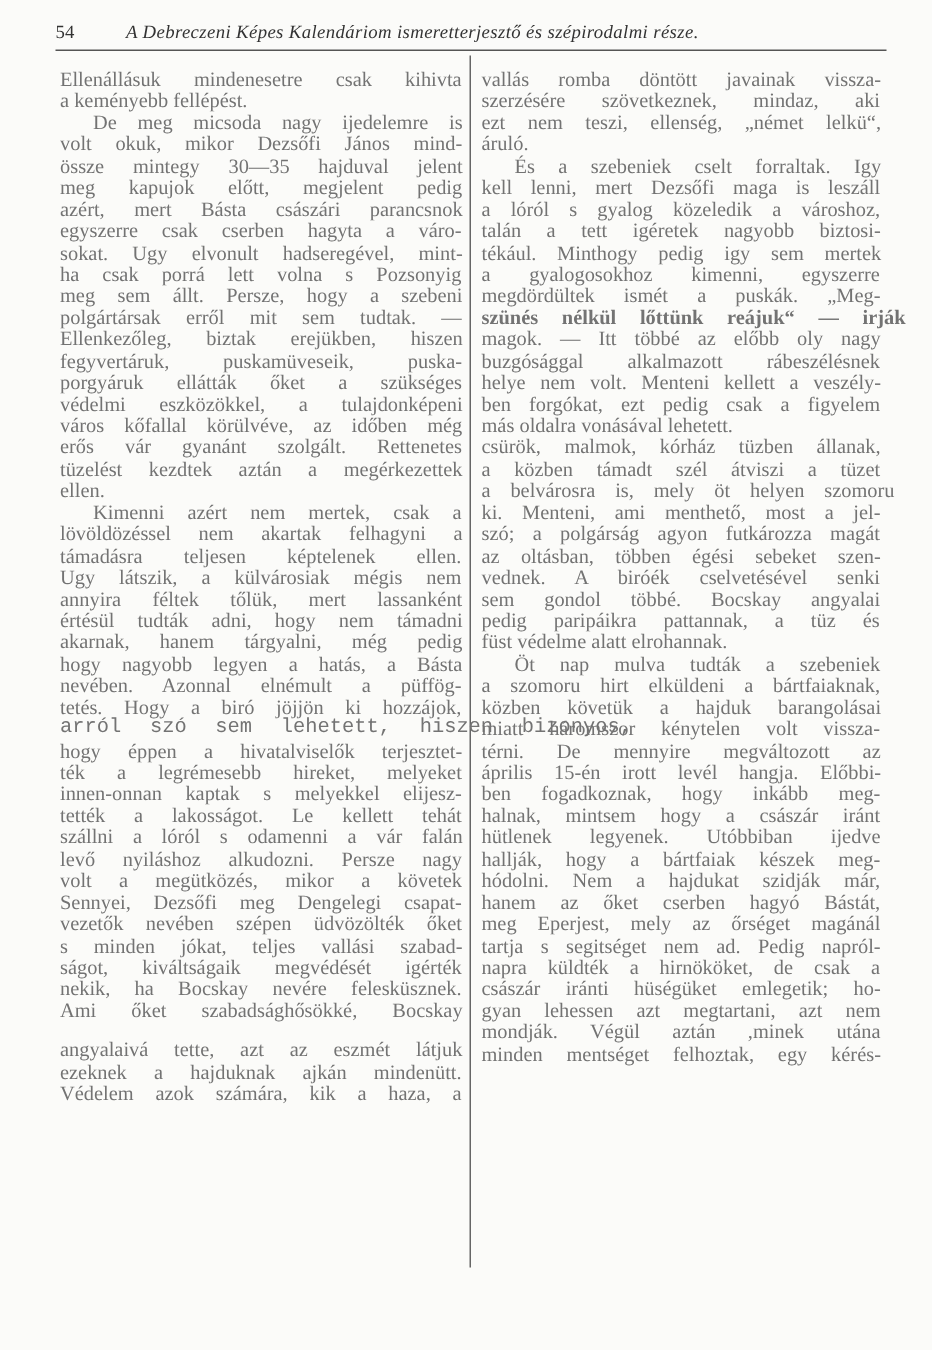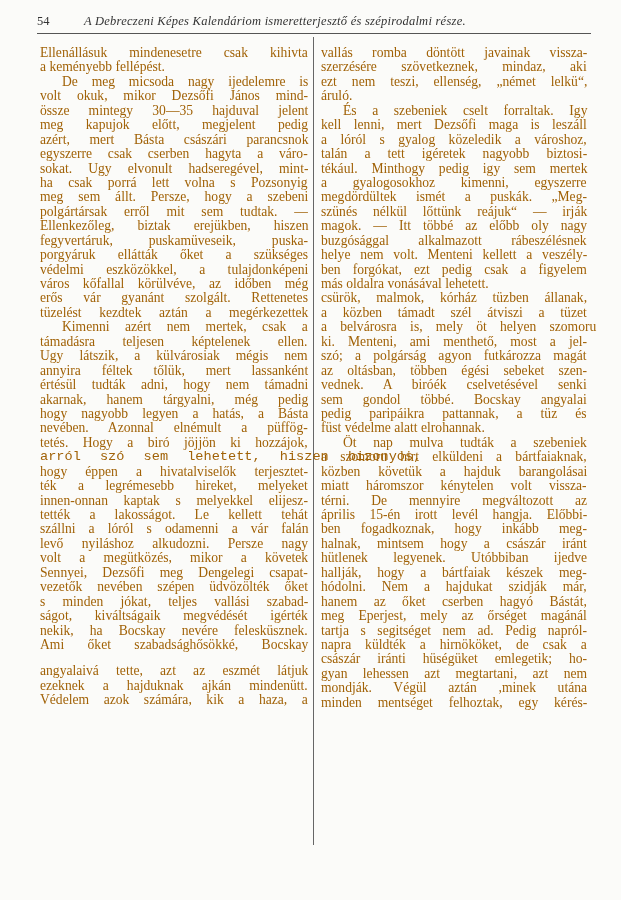--- a/index.html
+++ b/index.html
@@ -10,21 +10,21 @@
   .header {
     position: absolute; left: 37px; top: 12px; width: 554px; height: 20px;
     font-family: "Liberation Serif", serif; font-size: 12.5px; color: #333;
   }
   .page-num { position: absolute; left: 0; top: 2px; font-style: normal; }
   .running-title { position: absolute; left: 47px; top: 2px; font-style: italic; letter-spacing: 0.25px; text-align: center; }
   .rule { position: absolute; left: 37px; top: 33px; width: 554px; height: 0; border-top: 1.3px solid #555; }
   .divider { position: absolute; left: 313px; top: 37px; width: 0; height: 808px; border-left: 1.2px solid #666; }
   .col {
     position: absolute; top: 46px;
-    font-family: "Liberation Serif", serif; font-size: 13.6px; line-height: 14.45px; color: #a16207;
+    font-family: "Liberation Serif", serif; font-size: 13.6px; line-height: 14.45px; color: #737373;
   }
   .col.left { left: 40px; width: 268px; }
   .col.right { left: 321px; width: 266px; }
   .line { display: block; white-space: nowrap; text-align: justify; text-align-last: justify; height: 14.45px; overflow: visible; }
   .line.last { text-align-last: left; }
   .line.indent { padding-left: 22px; }
 </style>
 </head>
 <body>
 
@@ -48,21 +48,23 @@
     <span class="line" style="display: block; word-spacing: 12px; text-align-last: left;">ha csak porrá lett volna s Pozsonyig</span>
     <span class="line" style="display: block; word-spacing: 11.5px; text-align-last: left;">meg sem állt. Persze, hogy a szebeni</span>
     <span class="line" style="display: block; word-spacing: 13.4px; text-align-last: left;">polgártársak erről mit sem tudtak. —</span>
     <span class="line" style="display: block; word-spacing: 19.6667px; text-align-last: left;">Ellenkezőleg, biztak erejükben, hiszen</span>
     <span class="line" style="display: block; word-spacing: 32.5px; text-align-last: left;">fegyvertáruk, puskamüveseik, puska-</span>
     <span class="line" style="display: block; word-spacing: 18.75px; text-align-last: left;">porgyáruk ellátták őket a szükséges</span>
     <span class="line" style="display: block; word-spacing: 19px; text-align-last: left;">védelmi eszközökkel, a tulajdonképeni</span>
     <span class="line" style="display: block; word-spacing: 10px; text-align-last: left;">város kőfallal körülvéve, az időben még</span>
     <span class="line" style="display: block; word-spacing: 17.25px; text-align-last: left;">erős vár gyanánt szolgált. Rettenetes</span>
     <span class="line" style="display: block; word-spacing: 14.25px; text-align-last: left;">tüzelést kezdtek aztán a megérkezettek</span>
+    <span class="line last" style="display: block;">ellen.</span>
     <span class="line indent" style="display: block; word-spacing: 12px; text-align-last: left;">Kimenni azért nem mertek, csak a</span>
+    <span class="line" style="display: block; word-spacing: 15px; text-align-last: left;">lövöldözéssel nem akartak felhagyni a</span>
     <span class="line" style="display: block; word-spacing: 24px; text-align-last: left;">támadásra teljesen képtelenek ellen.</span>
     <span class="line" style="display: block; word-spacing: 12.6px; text-align-last: left;">Ugy látszik, a külvárosiak mégis nem</span>
     <span class="line" style="display: block; word-spacing: 17.5px; text-align-last: left;">annyira féltek tőlük, mert lassanként</span>
     <span class="line" style="display: block; word-spacing: 12px; text-align-last: left;">értésül tudták adni, hogy nem támadni</span>
     <span class="line" style="display: block; word-spacing: 16.75px; text-align-last: left;">akarnak, hanem tárgyalni, még pedig</span>
     <span class="line" style="display: block; word-spacing: 10.6667px; text-align-last: left;">hogy nagyobb legyen a hatás, a Básta</span>
     <span class="line" style="display: block; word-spacing: 16.5px; text-align-last: left;">nevében. Azonnal elnémult a püffög-</span>
     <span class="line" style="display: block; word-spacing: 11px; text-align-last: left;">tetés. Hogy a biró jöjjön ki hozzájok,</span>
     <span class="line" style="display: block; word-spacing: 11px; text-align-last: left; font-family: Liberation Mono, monospace;">arról szó sem lehetett, hiszen bizonyos,</span>
     <span class="line" style="display: block; word-spacing: 14.75px; text-align-last: left;">hogy éppen a hivatalviselők terjesztet-</span>
@@ -87,21 +89,21 @@
     <span class="line" style="display: block; word-spacing: 21px; text-align-last: left;">szerzésére szövetkeznek, mindaz, aki</span>
     <span class="line" style="display: block; word-spacing: 11.6px; text-align-last: left;">ezt nem teszi, ellenség, „német lelkü“,</span>
     <span class="line last" style="display: block;">áruló.</span>
     <span class="line indent" style="display: block; word-spacing: 12.2px; text-align-last: left;">És a szebeniek cselt forraltak. Igy</span>
     <span class="line" style="display: block; word-spacing: 9px; text-align-last: left;">kell lenni, mert Dezsőfi maga is leszáll</span>
     <span class="line" style="display: block; word-spacing: 10px; text-align-last: left;">a lóról s gyalog közeledik a városhoz,</span>
     <span class="line" style="display: block; word-spacing: 13.6px; text-align-last: left;">talán a tett igéretek nagyobb biztosi-</span>
     <span class="line" style="display: block; word-spacing: 10.4px; text-align-last: left;">tékául. Minthogy pedig igy sem mertek</span>
     <span class="line" style="display: block; word-spacing: 22.3333px; text-align-last: left;">a gyalogosokhoz kimenni, egyszerre</span>
     <span class="line" style="display: block; word-spacing: 16px; text-align-last: left;">megdördültek ismét a puskák. „Meg-</span>
-    <span class="line" style="display: block; word-spacing: 12.4px; text-align-last: left;">szünés nélkül lőttünk reájuk“ — irják</span>
+    <span class="line" style="display: block; word-spacing: 12.4px; text-align-last: left; font-weight: bold;">szünés nélkül lőttünk reájuk“ — irják</span>
     <span class="line" style="display: block; word-spacing: 8.57143px; text-align-last: left;">magok. — Itt többé az előbb oly nagy</span>
     <span class="line" style="display: block; word-spacing: 26px; text-align-last: left;">buzgósággal alkalmazott rábeszélésnek</span>
     <span class="line" style="display: block; word-spacing: 6.33333px; text-align-last: left;">helye nem volt. Menteni kellett a veszély-</span>
     <span class="line" style="display: block; word-spacing: 8.66667px; text-align-last: left;">ben forgókat, ezt pedig csak a figyelem</span>
     <span class="line last" style="display: block;">más oldalra vonásával lehetett.</span>
     <span class="line" style="display: block; word-spacing: 12.25px; text-align-last: left;">csürök, malmok, kórház tüzben állanak,</span>
     <span class="line" style="display: block; word-spacing: 12.3333px; text-align-last: left;">a közben támadt szél átviszi a tüzet</span>
     <span class="line" style="display: block; word-spacing: 9.83333px; text-align-last: left;">a belvárosra is, mely öt helyen szomoru</span>
     <span class="line" style="display: block; word-spacing: 9.66667px; text-align-last: left;">ki. Menteni, ami menthető, most a jel-</span>
     <span class="line" style="display: block; word-spacing: 8.8px; text-align-last: left;">szó; a polgárság agyon futkározza magát</span>

